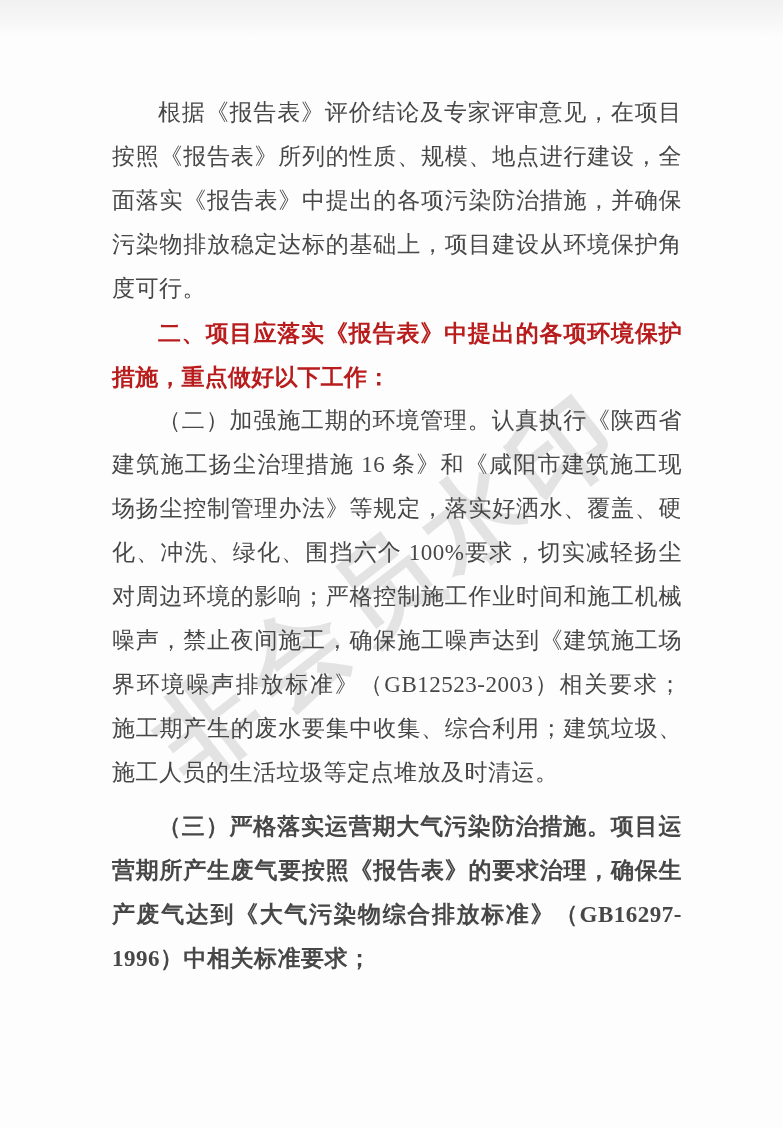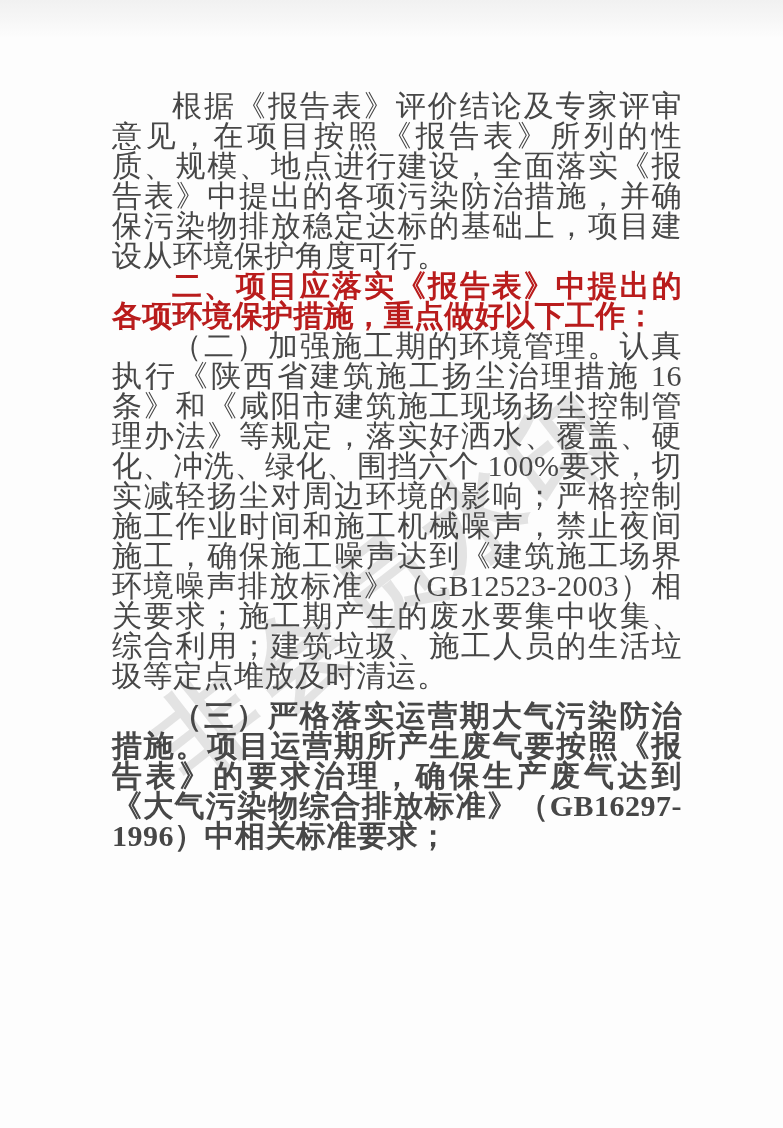--- a/index.html
+++ b/index.html
@@ -38,22 +38,22 @@
   }
   .doc-body {
     position: absolute;
     left: 112px;
     top: 91px;
     width: 570px;
     z-index: 1;
   }
   .doc-body p {
     margin: 0;
-    font-size: 30px;
-    line-height: 30px;
+    font-size: 23px;
+    line-height: 44px;
     color: #474747;
     text-align: justify;
     text-align-last: left;
     text-indent: 2em;
     letter-spacing: 0.5px;
   }
   .doc-body p.heading {
     font-family: "Liberation Sans", "DejaVu Sans", sans-serif;
     font-weight: 700;
     color: #b91c1c;

